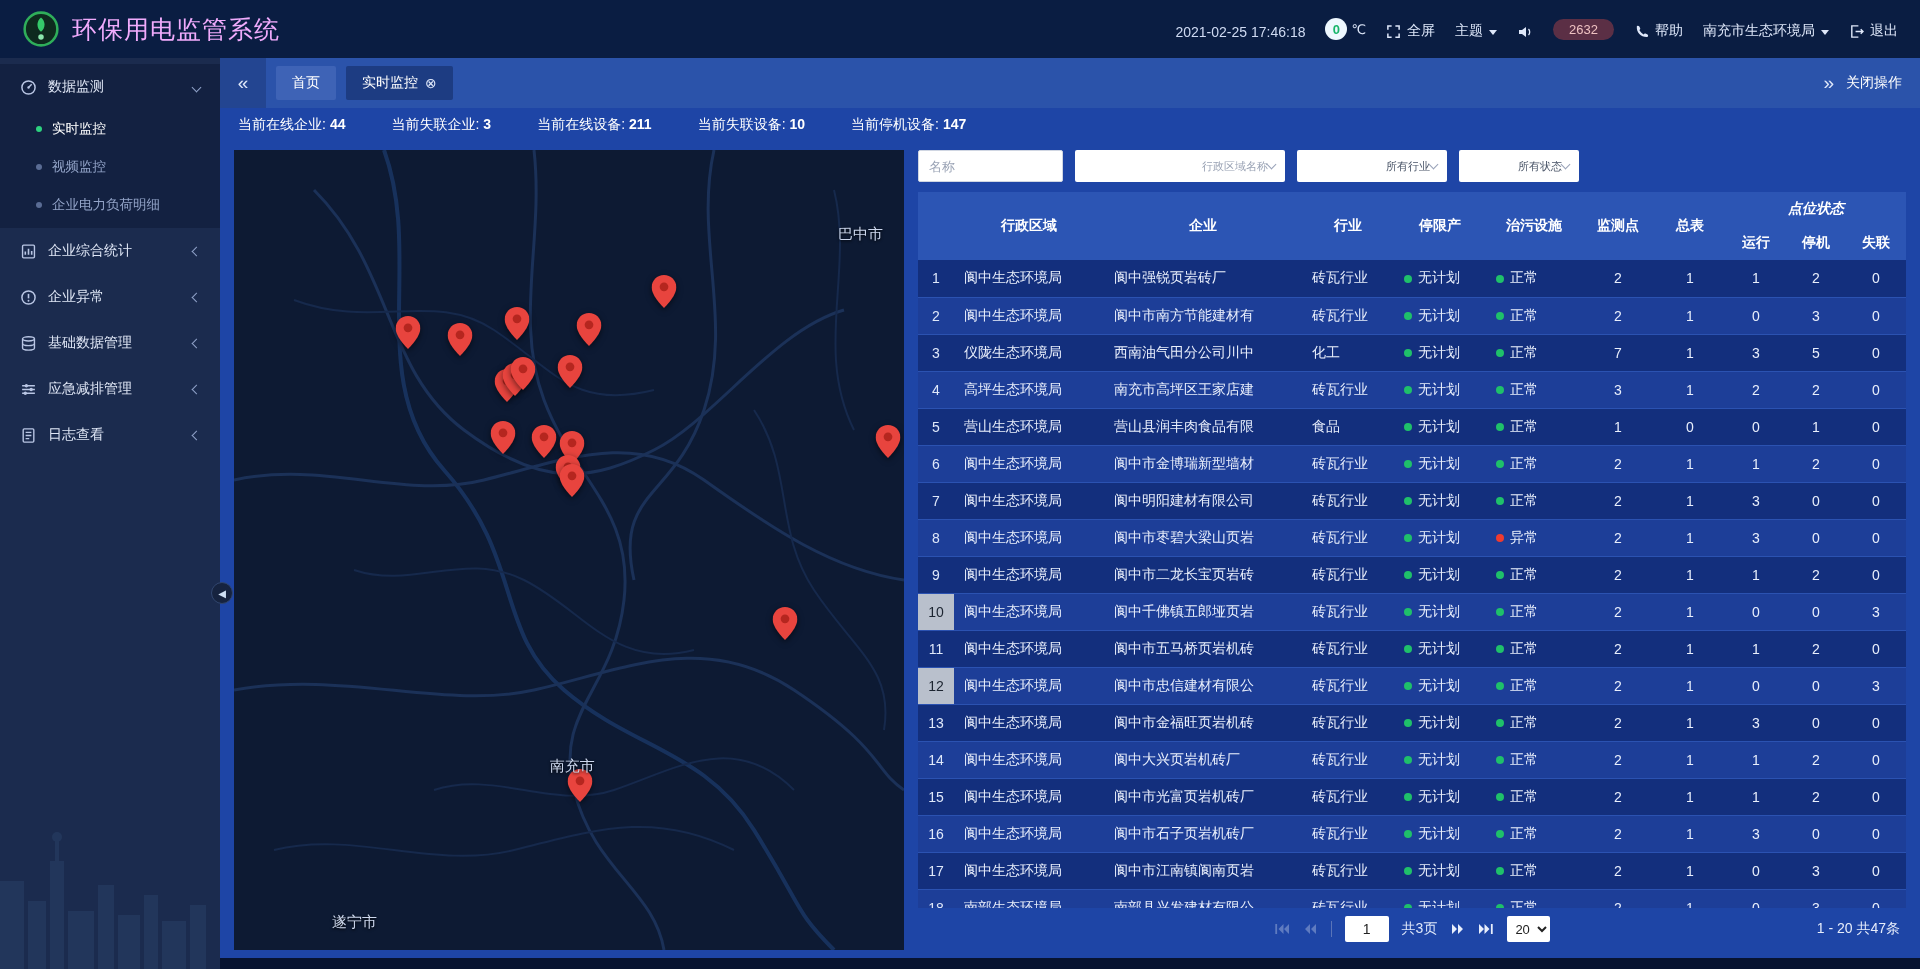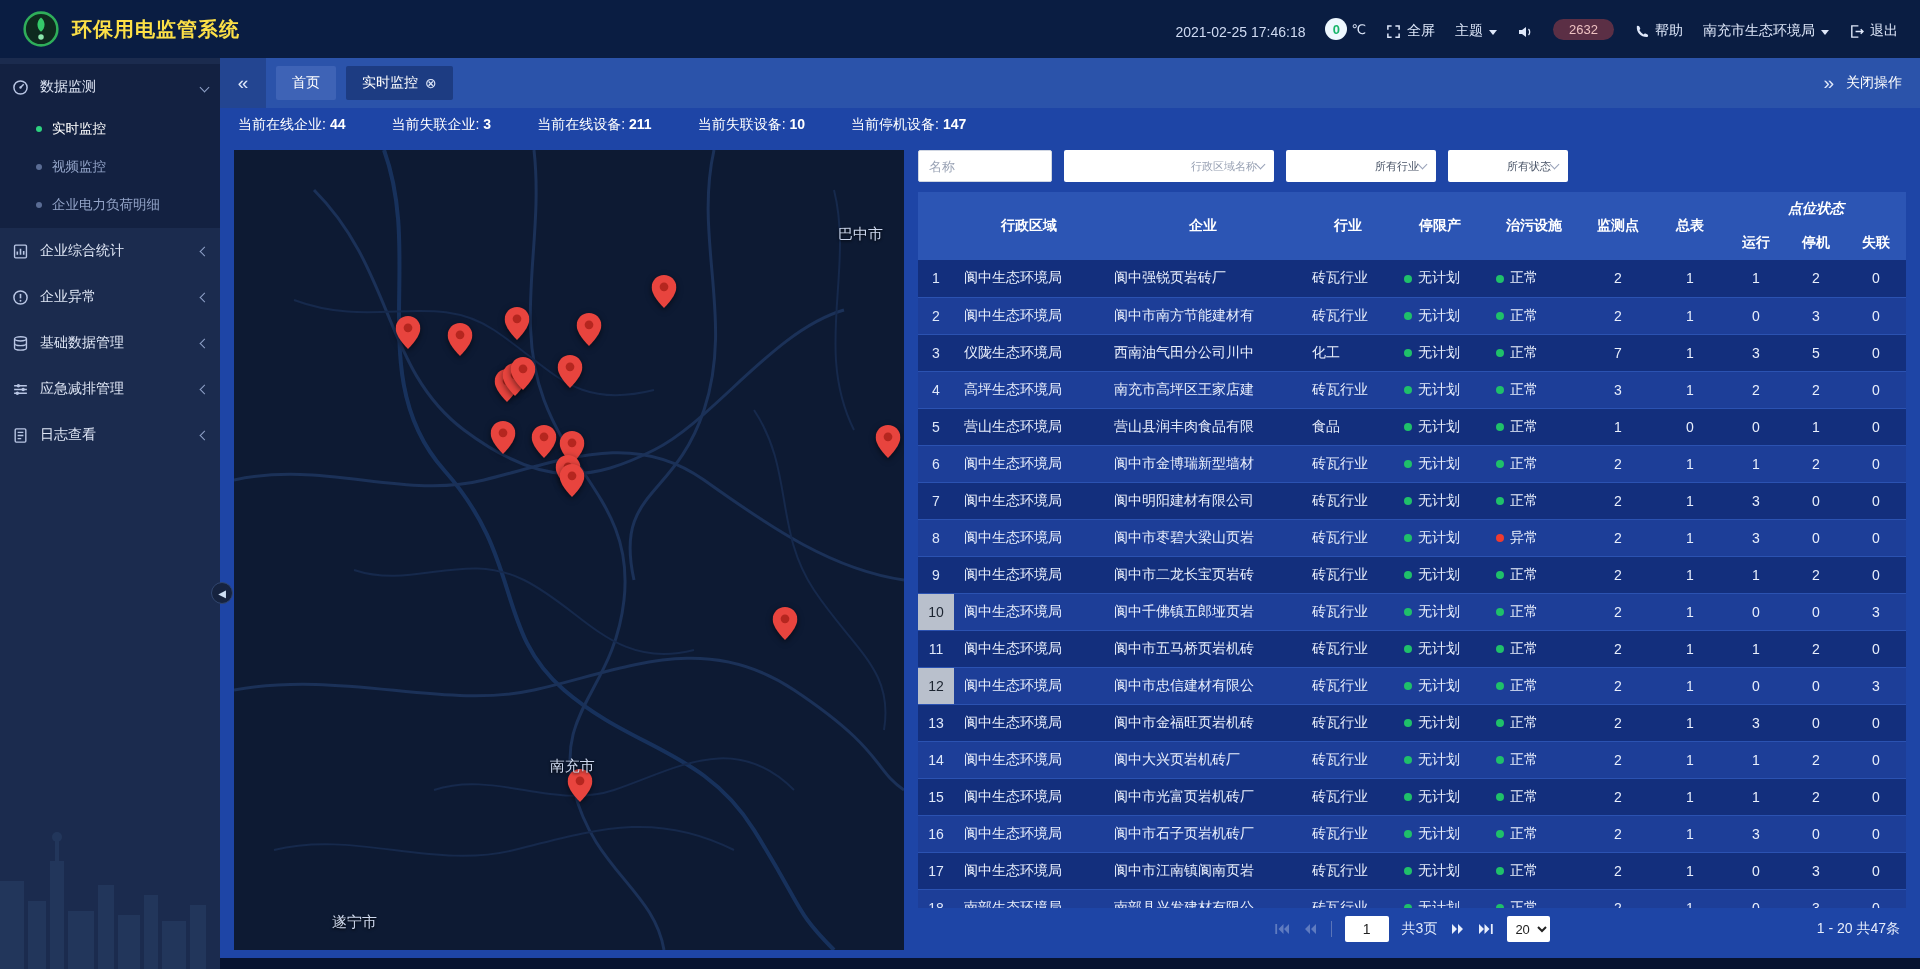--- a/index.html
+++ b/index.html
@@ -4,36 +4,36 @@
 <style>
 *{box-sizing:border-box;margin:0;padding:0}
 html,body{width:1920px;height:969px;overflow:hidden}
 body{background:#071330;font-family:"Liberation Sans","DejaVu Sans",sans-serif}
 .app{width:1920px;height:969px;display:flex;flex-direction:column}
 
 
 header{flex:0 0 58px;background:#0a1d42;display:flex;align-items:center;justify-content:space-between;padding:0 22px}
 .h-left{display:flex;align-items:center;gap:12px}
 .logo svg{width:38px;height:38px;display:block}
-.h-title{font-size:20px;font-weight:bold;color:#fde047;letter-spacing:1px}
+.h-title{font-size:25px;font-weight:normal;color:#f0abfc;letter-spacing:1px}
 .h-right{display:flex;align-items:flex-end;gap:20px;color:#dfe8fa;font-size:14px}
 .h-item{display:flex;align-items:center;gap:6px;cursor:pointer;white-space:nowrap}
 .h-item svg{display:block}
 .caret{width:0;height:0;border-left:4px solid transparent;border-right:4px solid transparent;border-top:5px solid #dfe8fa;margin-top:2px}
 .temp-wrap{display:flex;align-items:center;gap:4px}
 .temp-circle{width:22px;height:22px;border-radius:50%;background:#eef8ff;color:#18b56a;font-weight:bold;font-size:13px;display:flex;align-items:center;justify-content:center}
 .temp-unit{font-size:13px}
 .h-pill{background:rgba(205,75,75,.42);color:#eec1c1;border-radius:11px;padding:3px 16px;font-size:13px}
 .h-datetime{color:#cfdaf2}
 
 
 .body-row{flex:1;display:flex;position:relative;min-height:0}
 .sidebar{flex:0 0 220px;background:#1b2b4e;position:relative;overflow:hidden}
 .menu{padding-top:6px;position:relative;z-index:2}
-.m-group{height:46px;display:flex;align-items:center;padding:0 12px;color:#dfe6f5;font-size:14px;cursor:pointer}
+.m-group{height:46px;display:flex;align-items:center;padding:0 20px;color:#dfe6f5;font-size:14px;cursor:pointer}
 .m-group .m-icon{width:18px;height:18px;margin-right:10px;color:#b9c6e4;display:inline-flex;align-items:center}
 .m-icon svg{width:17px;height:17px}
 .m-chev{margin-left:auto;display:inline-block;width:7px;height:7px;border-right:1.6px solid #8fa2c8;border-bottom:1.6px solid #8fa2c8}
 .m-chev.down{transform:rotate(45deg)}
 .m-chev.left{transform:rotate(135deg)}
 .m-group.expanded{background:rgba(8,18,45,.38)}
 .m-children{background:rgba(8,18,45,.38);padding-bottom:4px}
 .m-child{height:38px;display:flex;align-items:center;padding-left:36px;color:#93a4c8;font-size:13.5px;gap:10px;cursor:pointer}
 .m-child .m-dot{width:6px;height:6px;border-radius:50%;background:#5a6c94;flex:0 0 6px}
 .m-child.active{color:#fff}
@@ -59,21 +59,21 @@
 .content{flex:0 0 816px;background:#1e45a6;display:flex;padding:8px 14px 0;gap:14px;min-height:0}
 .map{flex:0 0 670px;width:670px;height:800px;background:#0d1a33;position:relative;overflow:hidden}
 .roads{position:absolute;inset:0;width:100%;height:100%}
 .pin{position:absolute;width:25px;height:33px;transform:translate(-50%,-100%);filter:drop-shadow(0 2px 3px rgba(0,0,0,.55))}
 .pin svg{width:100%;height:100%;display:block}
 .city{position:absolute;transform:translate(-50%,-50%);color:#cdd8ee;font-size:15px;text-shadow:0 1px 3px #000;white-space:nowrap}
 .collapse-btn{position:absolute;left:211px;top:524px;width:22px;height:22px;background:#16233f;border:1px solid #31466f;border-radius:50%;color:#cfe0f5;display:flex;align-items:center;justify-content:center;font-size:10px;z-index:6;cursor:pointer}
 
 .panel{flex:1;height:800px;display:flex;flex-direction:column;min-width:0}
 .filters{flex:0 0 32px;display:flex;gap:12px;margin-bottom:10px}
-.f-input{width:134px;height:32px;border:1px solid #d0d6e2;border-radius:2px;padding:0 10px;font-size:13px;background:#fff;color:#333;outline:none}
+.f-input{width:145px;height:32px;border:1px solid #d0d6e2;border-radius:2px;padding:0 10px;font-size:13px;background:#fff;color:#333;outline:none}
 .f-input::placeholder{color:#9aa3b5}
 .f-select{height:32px;background:#fff;border-radius:2px;display:flex;align-items:center;justify-content:flex-end;padding:0 10px;font-size:11px;color:#9aa3b5;cursor:pointer}
 .f-select.dark{color:#4a5568}
 .w210{width:210px}.w150{width:150px}.w120{width:120px}
 .f-caret{width:7px;height:7px;border-right:1.5px solid #98a2b8;border-bottom:1.5px solid #98a2b8;transform:rotate(45deg);margin-top:-4px}
 
 .table-wrap{flex:1;overflow:hidden;min-height:0}
 table{width:100%;border-collapse:collapse;table-layout:fixed}
 th{background:#2c55b4;color:#fff;font-size:14px;font-weight:bold;height:34px;text-align:center;overflow:hidden;white-space:nowrap}
 .th-group{font-style:italic}

